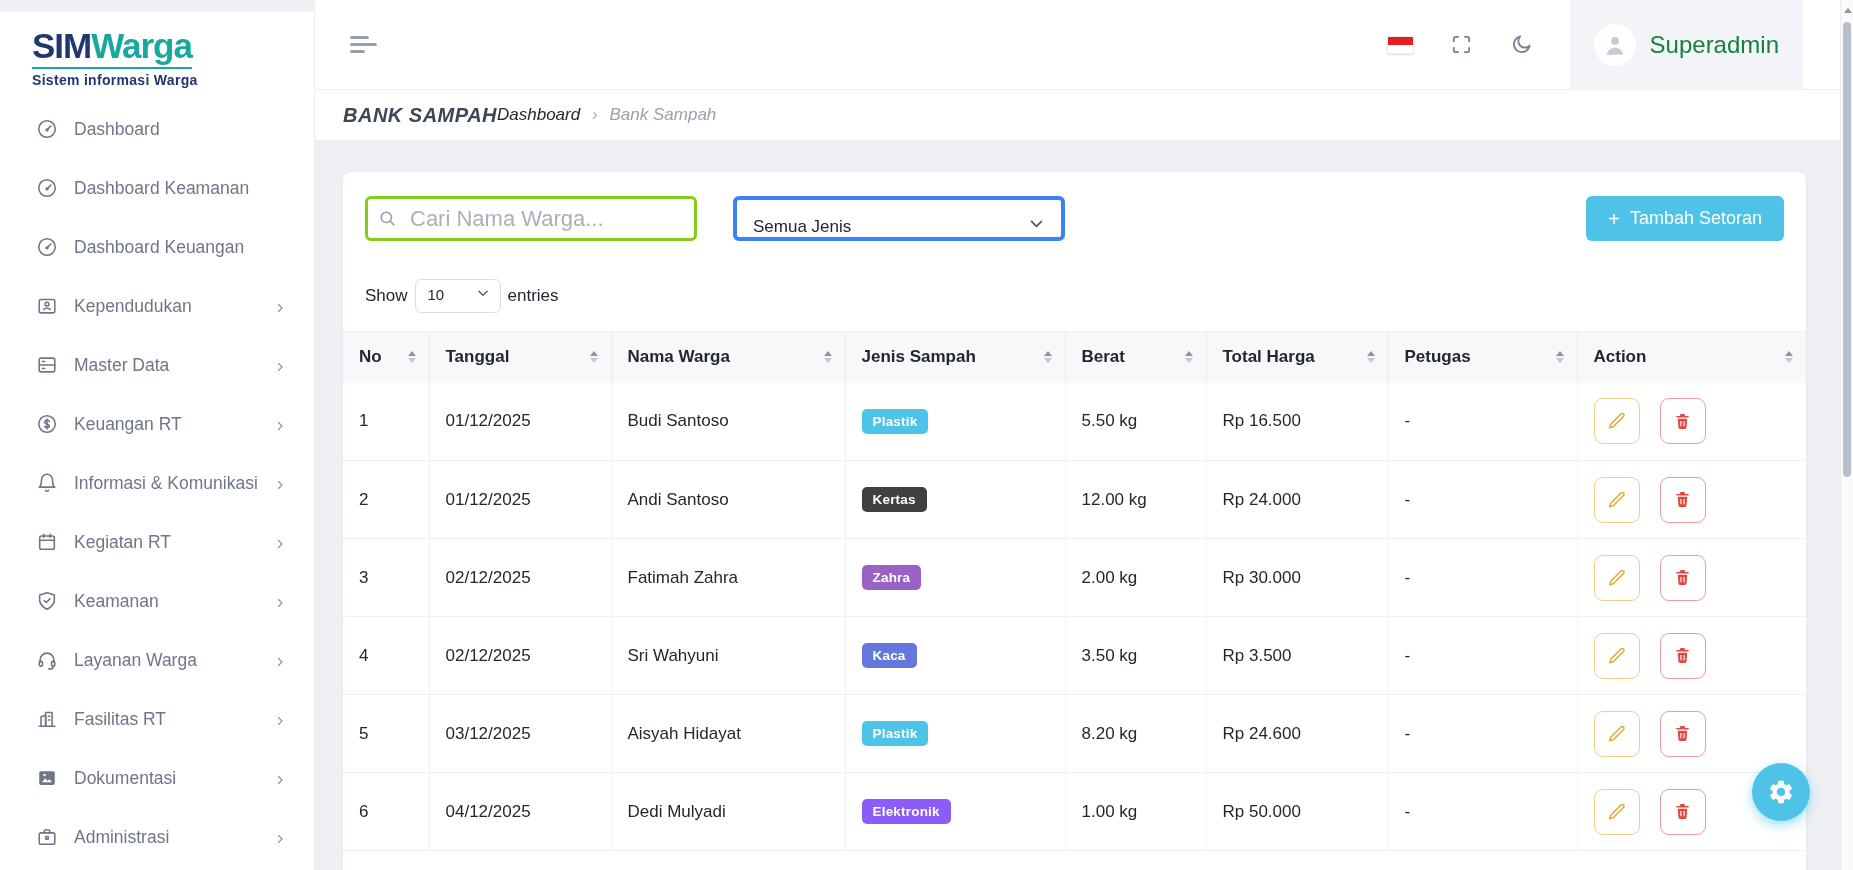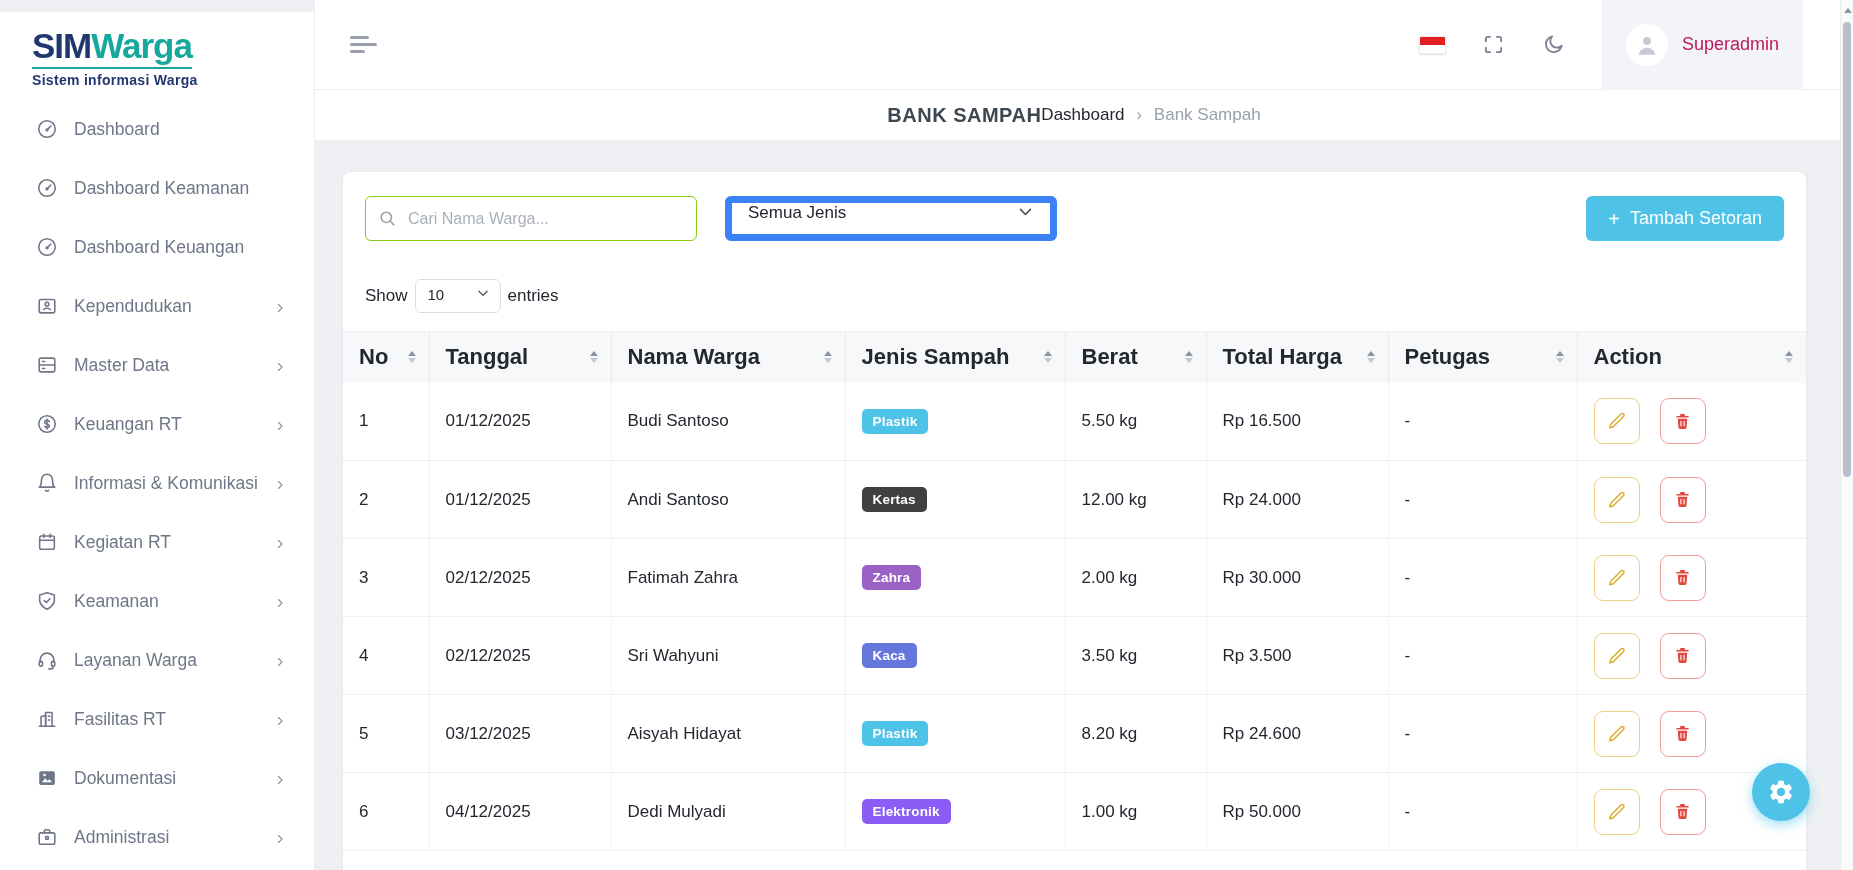--- a/index.html
+++ b/index.html
@@ -28,52 +28,52 @@
   .hamburger .b1{width:19px;} .hamburger .b2{width:27px;} .hamburger .b3{width:15px; margin-bottom:0;}
   .topbar-right { margin-left:auto; display:flex; align-items:center; gap:36px; height:100%; }
   .flag { width:27px; height:18px; border-radius:2px; overflow:hidden; border:1px solid #ececec; box-shadow:0 1px 2px rgba(0,0,0,.12); cursor:pointer; }
   .flag .red { height:50%; background:#e31e24; }
   .flag .white { height:50%; background:#fff; }
   .tb-icon { width:24px; height:24px; cursor:pointer; display:flex; align-items:center; justify-content:center; }
   .tb-icon svg { width:23px; height:23px; stroke:#7a8191; fill:none; stroke-width:1.9; stroke-linecap:round; stroke-linejoin:round; }
   .user-block { height:90px; display:flex; align-items:center; gap:14px; background:#f3f4f8; padding:0 24px; cursor:pointer; }
   .avatar { width:42px; height:42px; border-radius:50%; background:#fff; display:flex; align-items:center; justify-content:center; overflow:hidden; }
   .avatar svg { width:26px; height:26px; fill:#c6c9d7; }
-  .user-name { font-size:18px; color:#be185d; }
+  .user-name { font-size:24px; color:#15803d; }
 
   
-  .pagebar { height:50px; background:#fff; display:flex; align-items:center; justify-content:center; padding:0 48px 0 28px; }
+  .pagebar { height:50px; background:#fff; display:flex; align-items:center; justify-content:flex-start; padding:0 48px 0 28px;font-style:italic; }
   .page-title { font-size:20px; font-weight:700; letter-spacing:.5px; color:#3d4752; }
   .breadcrumb { display:flex; align-items:center; gap:12px; font-size:17px; }
   .bc-home { color:#23272f; font-weight:500; cursor:pointer; }
   .bc-sep { color:#9aa0ac; font-size:16px; }
   .bc-current { color:#9aa0ac; }
 
   
   .content { padding:32px 0 0 28px; }
   .card { width:1463px; background:#fff; border-radius:8px; box-shadow:0 1px 4px rgba(20,20,40,.06); min-height:1100px; }
   .filter-row { display:flex; align-items:center; padding:24px 22px 0 22px; }
   .search-box { position:relative; width:332px; }
   .search-box svg { position:absolute; left:13px; top:13px; width:19px; height:19px; stroke:#9aa0ac; fill:none; stroke-width:2; stroke-linecap:round; }
-  .search-input { width:332px; height:45px; border:1px solid #84cc16; border-radius:6px; padding:0 12px 0 42px; font-size:16px; color:#23272f; outline:none; font-family:"Liberation Sans",sans-serif; }
+  .search-input { width:332px; height:45px; border:3px solid #84cc16; border-radius:6px; padding:0 12px 0 42px; font-size:22px; color:#23272f; outline:none; font-family:"Liberation Sans",sans-serif; }
   .search-input::placeholder { color:#aab0ba; }
-  .select-box { width:332px; height:45px; border:7px solid #3b82f6; border-radius:6px; margin-left:28px; display:flex; align-items:flex-start; padding:0 16px; font-size:17px; color:#23272f; cursor:pointer; }
+  .select-box { width:332px; height:45px; border:4px solid #3b82f6; border-radius:6px; margin-left:36px; display:flex; align-items:flex-end; padding:0 16px; font-size:17px; color:#23272f; cursor:pointer; }
   .select-box .sel-label { flex:1; }
   .chev-dn svg { width:17px; height:17px; stroke:#4a505c; fill:none; stroke-width:2.2; stroke-linecap:round; stroke-linejoin:round; }
   .add-btn { margin-left:auto; height:45px; padding:0 22px; background:#4fc3e7; border:none; border-radius:6px; color:#fff; font-size:18px; display:flex; align-items:center; gap:10px; cursor:pointer; font-family:"Liberation Sans",sans-serif; }
   .add-btn .plus { font-size:20px; font-weight:400; line-height:1; }
 
   .entries-row { display:flex; align-items:center; padding:0 22px; margin-top:38px; font-size:17px; color:#23272f; }
   .entries-select { width:86px; height:34px; border:1px solid #d9dde3; border-radius:6px; margin:0 7px; display:flex; align-items:center; padding:0 10px 4px 12px; font-size:15px; color:#23272f; cursor:pointer; }
   .entries-select .sel-label { flex:1; }
   .entries-select svg { width:14px; height:14px; }
 
   
   table { border-collapse:collapse; table-layout:fixed; width:1463px; margin-top:18px; }
-  thead th { background:#f7f8f9; height:51px; font-size:22px; font-weight:700; color:#23272f; text-align:left; border-left:1px solid #e8eaed; border-top:1px solid #eef0f2; cursor:pointer; }
+  thead th { background:#f7f8f9; height:51px; font-size:17px; font-weight:700; color:#23272f; text-align:left; border-left:1px solid #e8eaed; border-top:1px solid #eef0f2; cursor:pointer; }
   thead th:first-child { border-left:none; }
   .th-inner { display:flex; align-items:center; justify-content:space-between; padding:0 13px 0 16px; }
   .sort { display:inline-flex; flex-direction:column; gap:2px; }
   .sort i { display:block; width:0; height:0; border-left:4.5px solid transparent; border-right:4.5px solid transparent; }
   .sort .up { border-bottom:5px solid #8d949f; }
   .sort .dn { border-top:5px solid #c2c8d1; }
   tbody td { height:78px; border-bottom:1px solid #eef0f2; border-left:1px solid #f1f2f4; font-size:17px; color:#23272f; padding-left:16px; vertical-align:middle; }
   tbody td:first-child { border-left:none; }
   tbody tr td { background:#fff; }
   .badge { display:inline-block; padding:5px 11px; border-radius:5px; color:#fff; font-size:13.5px; font-weight:600; letter-spacing:.2px; }

